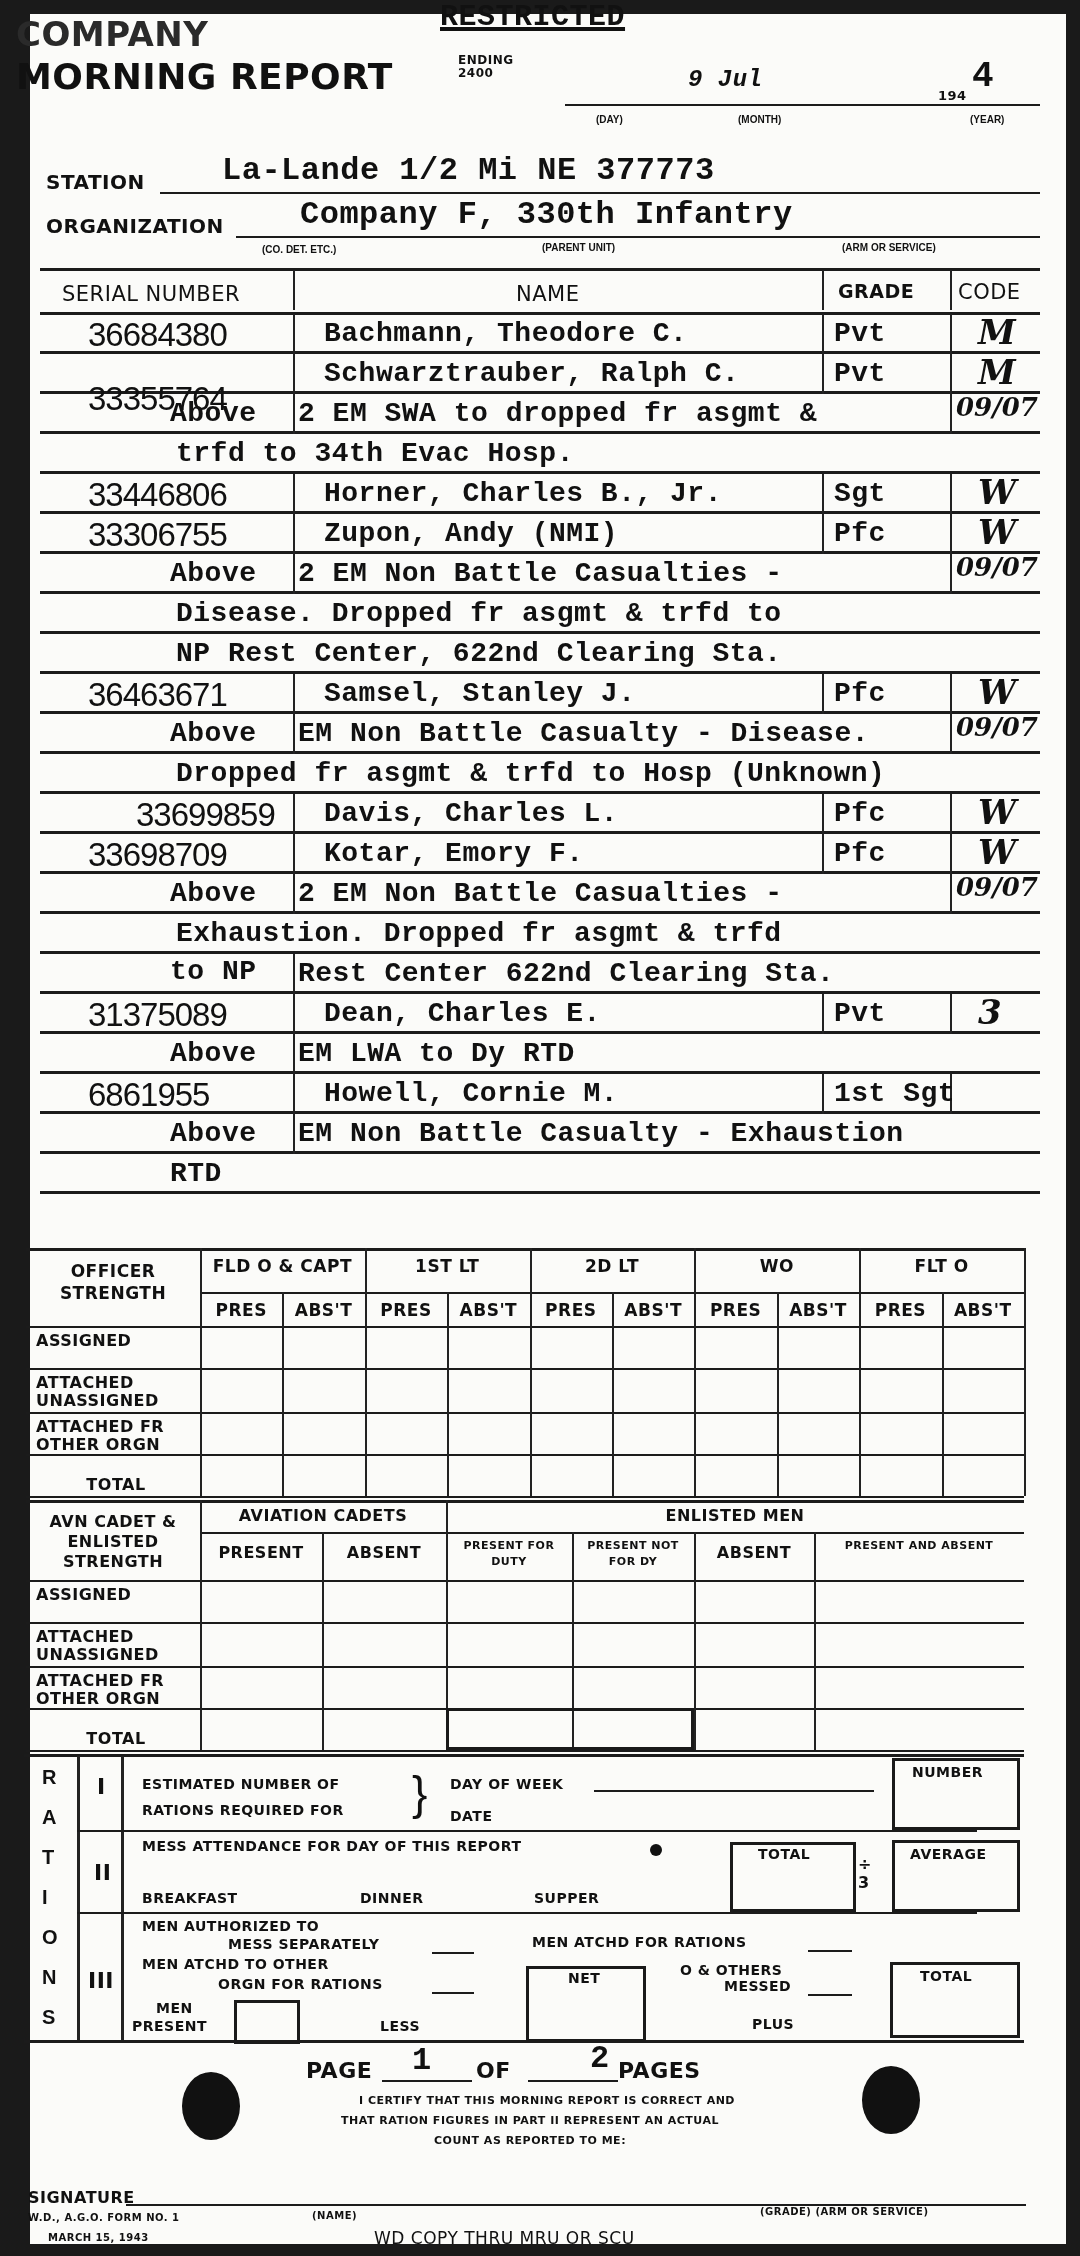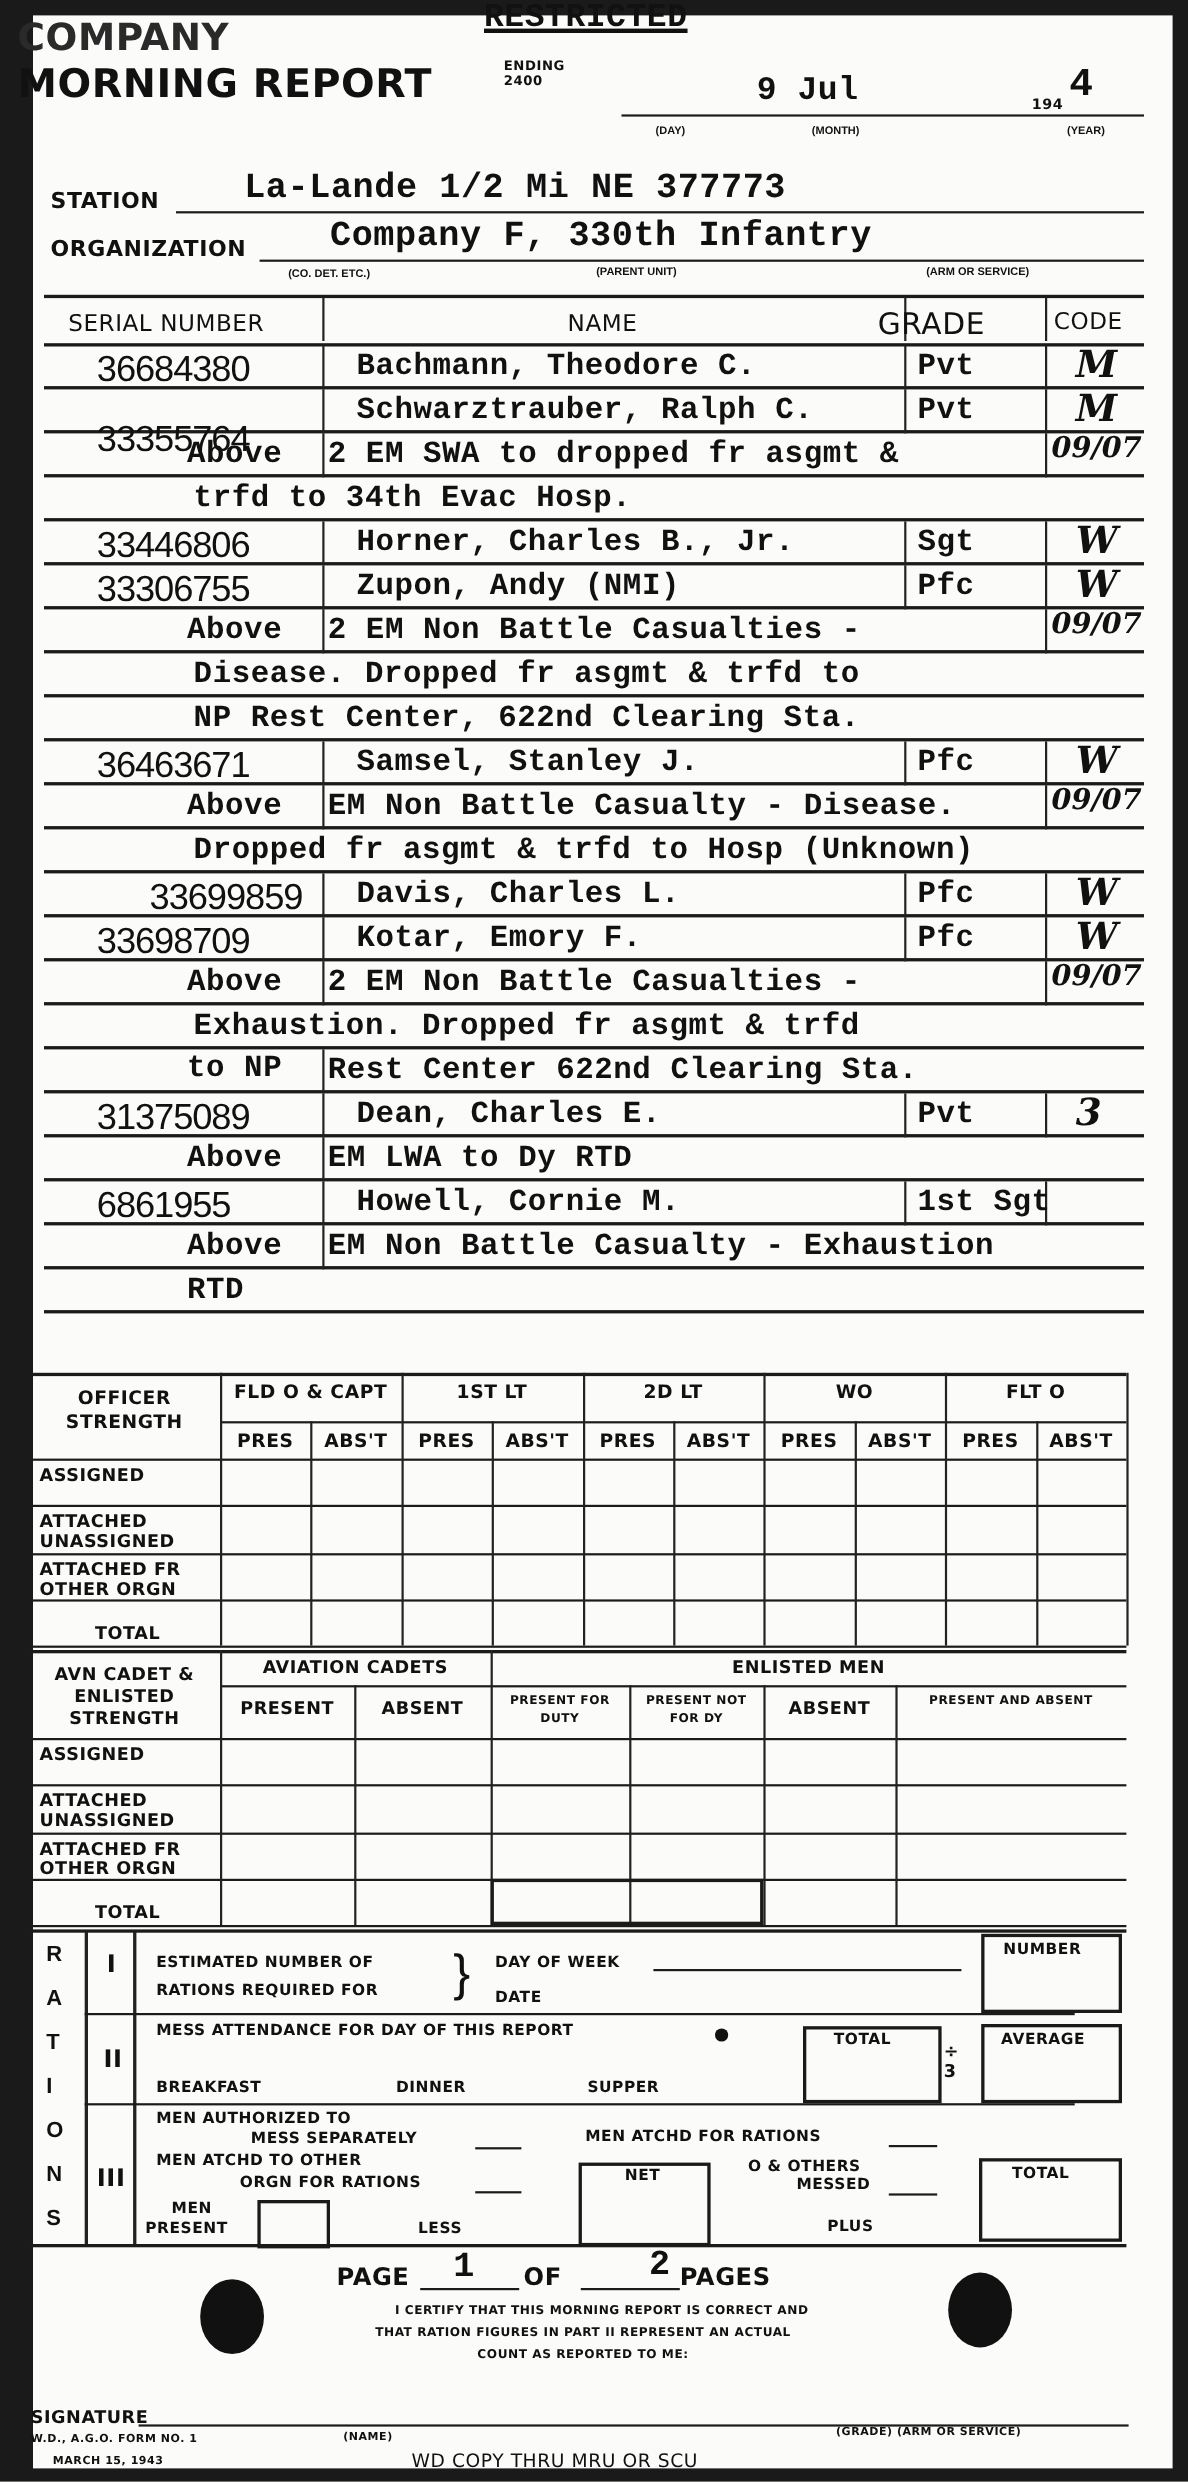--- a/index.html
+++ b/index.html
@@ -46,21 +46,21 @@
 <body>
 
 <div class="paper"></div>
 
 <div class="abs print title-company">COMPANY</div>
 <div class="abs print title-morning">MORNING REPORT</div>
 <div class="abs type restricted">RESTRICTED</div>
 <div class="abs print ending" style="width:46px;">ENDING 2400</div>
 
 <div class="hline thin" style="left:565px;top:104px;width:475px;"></div>
-<div class="abs type" style="left:688px;top:66px;font-size:30px;">9 Jul</div>
+<div class="abs type" style="left:688px;top:66px;font-size:24px;font-style:italic;">9 Jul</div>
 <div class="abs print" style="left:938px;top:88px;font-size:13px;">194</div>
 <div class="abs type" style="left:972px;top:56px;font-size:36px;">4</div>
 <div class="abs cap" style="left:596px;top:114px;">(DAY)</div>
 <div class="abs cap" style="left:738px;top:114px;">(MONTH)</div>
 <div class="abs cap" style="left:970px;top:114px;">(YEAR)</div>
 
 <div class="abs print" style="left:46px;top:170px;font-size:20px;">STATION</div>
 <div class="hline thin" style="left:160px;top:192px;width:880px;"></div>
 <div class="abs type" style="left:222px;top:152px;font-size:32px;">La-Lande 1/2 Mi NE 377773</div>
 
@@ -70,21 +70,21 @@
 <div class="abs cap" style="left:262px;top:244px;">(CO. DET. ETC.)</div>
 <div class="abs cap" style="left:542px;top:242px;">(PARENT UNIT)</div>
 <div class="abs cap" style="left:842px;top:242px;">(ARM OR SERVICE)</div>
 
 <div class="hline" style="left:40px;top:268px;width:1000px;"></div>
 <div class="vline" style="left:293px;top:270px;height:40px;"></div>
 <div class="vline" style="left:822px;top:270px;height:40px;"></div>
 <div class="vline" style="left:950px;top:270px;height:40px;"></div>
 <div class="abs print" style="left:62px;top:282px;font-size:21px;font-weight:normal;">SERIAL NUMBER</div>
 <div class="abs print" style="left:516px;top:282px;font-size:21px;font-weight:normal;">NAME</div>
-<div class="abs print" style="left:798px;top:280px;font-size:27px;font-weight:normal;">GRADE</div>
+<div class="abs print" style="left:838px;top:280px;font-size:19px;font-weight:bold;">GRADE</div>
 <div class="abs print" style="left:958px;top:280px;font-size:21px;font-weight:normal;">CODE</div>
 <div class="hline" style="left:40px;top:312px;width:1000px;"></div>
 
 <div id="roster-lines">
     <div>
       <div class="hline" style="left:40px;top:351px;width:1000px;"></div>
       <div class="vline" style="left:293px;top:314px;height:40px;"></div>
       <div class="vline" style="left:822px;top:314px;height:40px;"></div>
       <div class="vline" style="left:950px;top:314px;height:40px;"></div>
       <div class="row-text serial" style="left:88px;top:316px;">36684380</div>

